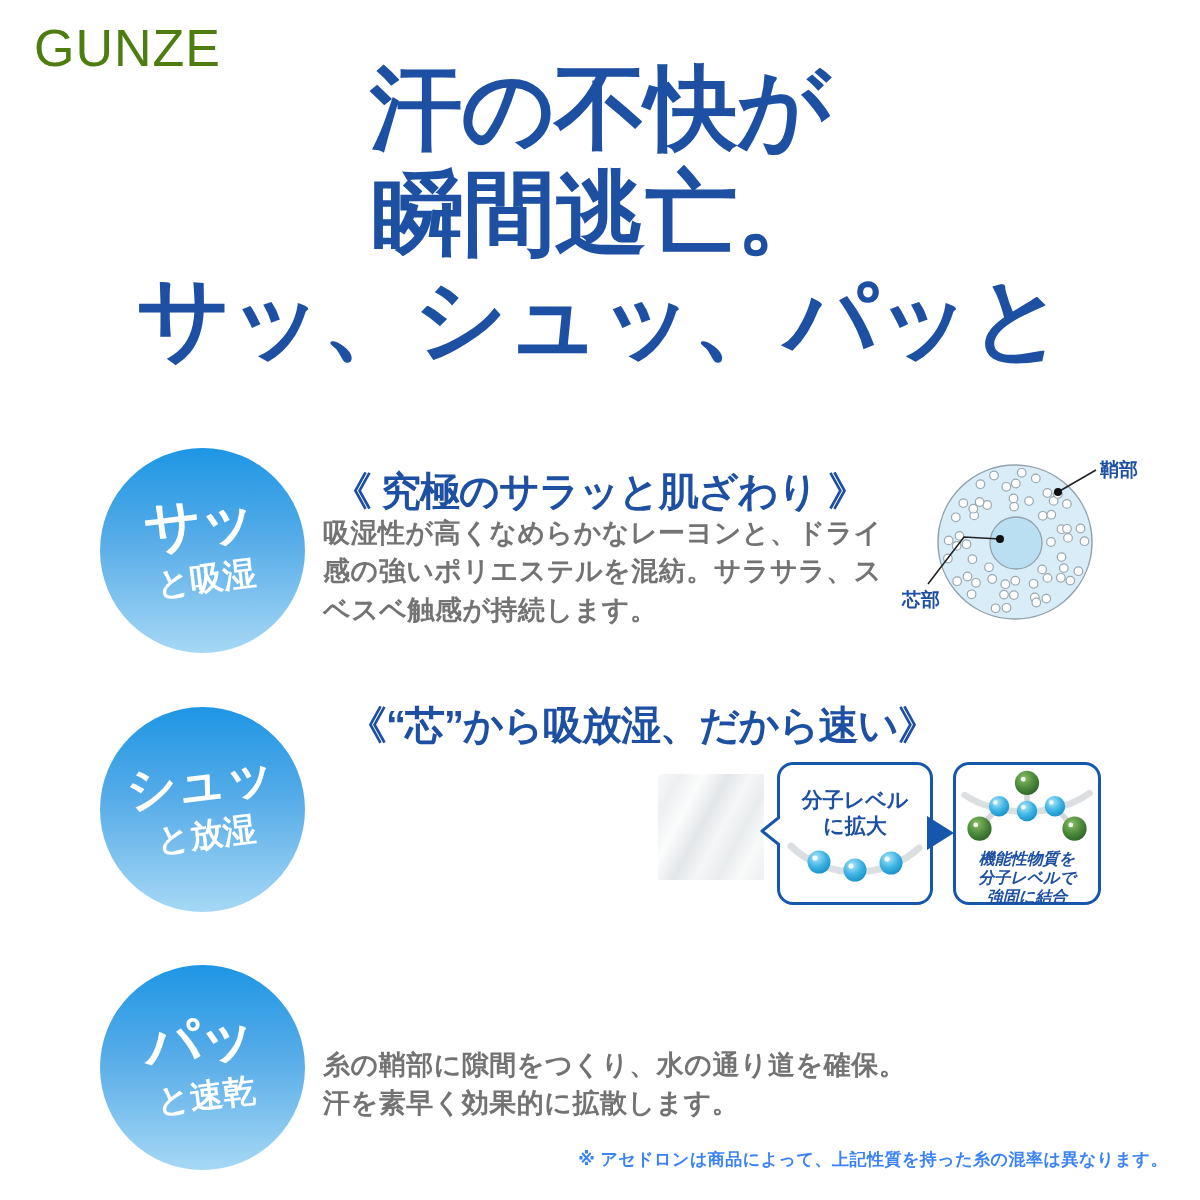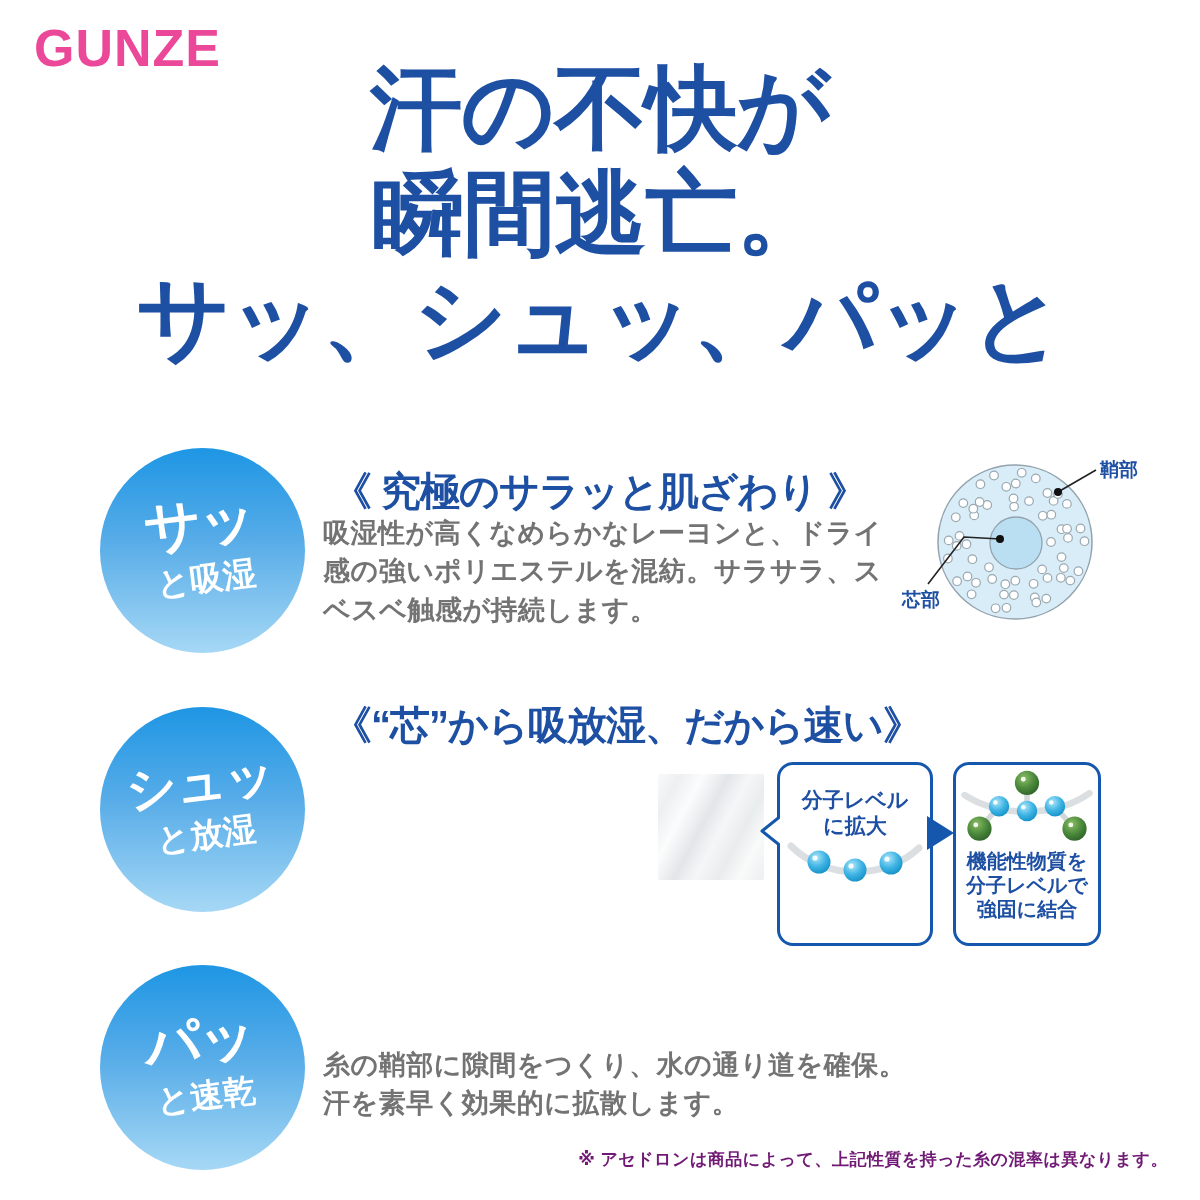--- a/index.html
+++ b/index.html
@@ -2,21 +2,21 @@
 <html><head>
 <meta charset="utf-8">
 <style>
   html,body{margin:0;padding:0;}
   .page{
     position:relative;width:1200px;height:1200px;background:#ffffff;overflow:hidden;
     font-family:"Liberation Sans","DejaVu Sans",sans-serif;
   }
   .logo{
     position:absolute;left:34px;top:18px;
-    font-size:52px;font-weight:700;letter-spacing:1px;color:#ec4899;
+    font-size:52px;font-weight:400;letter-spacing:1px;color:#4d7c0f;
   }
   .headline{
     position:absolute;left:0;top:56px;width:1200px;
     text-align:center;color:#1d4fa2;font-weight:800;
     font-size:92px;line-height:1.14;letter-spacing:-1px;
   }
   
   .badge{
     position:absolute;left:100px;width:205px;height:205px;border-radius:50%;
     background:linear-gradient(180deg,#1e96e4 0%,#57ace8 45%,#a6d8f5 100%);
@@ -31,55 +31,55 @@
   .sec-h{
     position:absolute;margin:12px;color:#1d4fa2;font-weight:800;
     font-size:40px;letter-spacing:-1px;white-space:nowrap;
   }
   .sec-b{
     position:absolute;margin:0;color:#737373;font-weight:700;
     font-size:27px;line-height:1.42;letter-spacing:0.5px;
   }
   .h1pos{left:320px;top:452px;}
   .b1pos{left:323px;top:514px;width:568px;}
-  .h2pos{left:320px;top:686px;}
+  .h2pos{left:335px;top:686px;}
   .b2pos{left:323px;top:762px;width:336px;}
   .h3pos{left:320px;top:986px;}
   .b3pos{left:323px;top:1046px;width:592px;}
 
   .fiber-svg{position:absolute;left:888px;top:440px;}
   .fiber-label{font-size:19px;font-weight:800;fill:#1d4fa2;}
 
   .fabric{
     position:absolute;left:658px;top:774px;width:106px;height:106px;border-radius:2px;
     background:linear-gradient(118deg,
       #f8f9fa 0%,#edeff1 14%,#fbfcfc 28%,#e3e6e9 44%,
       #f5f6f7 57%,#e9eced 71%,#f9fafa 84%,#eceef0 100%);
   }
   .callout{
-    position:absolute;top:762px;height:184px;background:#fff;
+    position:absolute;top:762px;height:143px;background:#fff;
     border:3px solid #1457ad;border-radius:16px;box-sizing:border-box;
   }
   .callout-1{left:777px;width:156px;}
   .callout-2{left:953px;width:148px;}
   .callout-tail{position:absolute;left:-22px;top:46px;}
   .callout-label{
     color:#1d4fa2;font-weight:800;text-align:center;white-space:pre-line;
   }
   .zoom-label{margin-top:22px;font-size:21px;line-height:1.25;}
-  .bond-label{font-size:20px;line-height:1.2;margin-top:-2px;}
+  .bond-label{font-size:16px;line-height:1.2;margin-top:-2px;font-style:italic;}
   .mol-svg{display:block;margin:0 auto;}
   .flow-arrow{
     position:absolute;left:927px;top:816px;width:0;height:0;
     border-top:17px solid transparent;border-bottom:17px solid transparent;
     border-left:27px solid #1457ad;
   }
   .footnote{
     position:absolute;right:32px;top:1148px;
-    color:#701a75;font-weight:700;font-size:17px;letter-spacing:0.5px;
+    color:#3b82f6;font-weight:700;font-size:17px;letter-spacing:0.5px;
   }
 </style>
 </head>
 <body>
 
 <div class="page">
 
   <div class="logo">GUNZE</div>
 
   <div class="headline">

